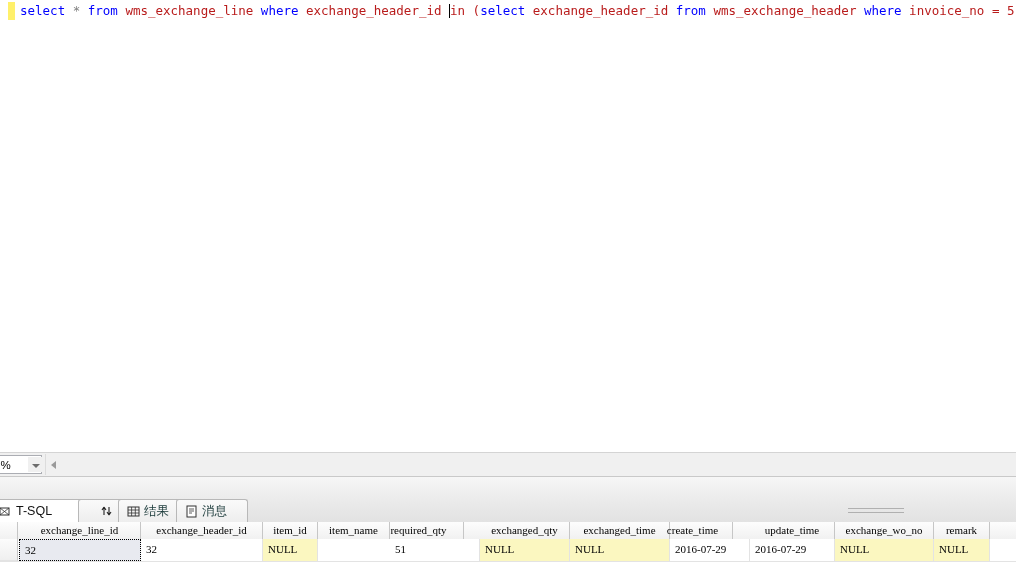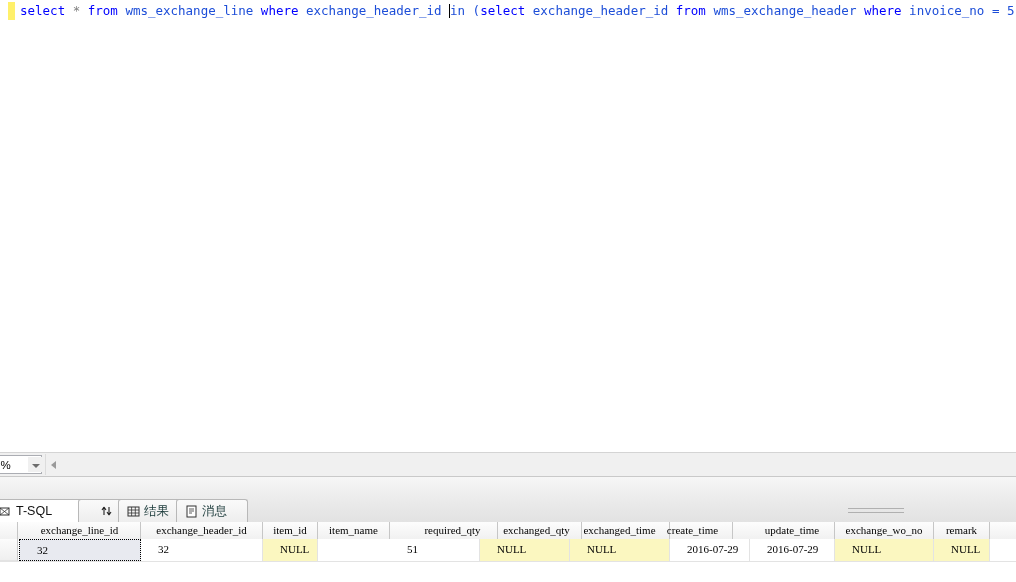--- a/index.html
+++ b/index.html
@@ -21,21 +21,21 @@
   .edit-leftgutter{
     position:absolute;left:0;top:0;width:8px;height:458px;background:#ffffff;
   }
   .code-line{
     position:absolute;left:20px;top:3px;white-space:pre;
     font-family:"DejaVu Sans Mono","Liberation Mono",monospace;
     font-size:12.5px;line-height:16px;letter-spacing:0px;color:#000000;
   }
   .kw{color:#0000FF;margin-top:23px;}
   .star{color:#808080;}
-  .plain{color:#1d4ed8;}
+  .plain{color:#b91c1c;}
   .caret{
     display:inline-block;width:0;border-left:1px solid #000;height:14px;
     vertical-align:-3px;margin:0 0 0 0;
   }
 
   
   .zoomstrip{
     position:absolute;left:0;top:452px;width:1016px;height:24px;
     background:#F0F0F0;border-top:1px solid #D4D4D4;
   }
@@ -126,21 +126,21 @@
     box-sizing:border-box;
   }
   .hcell{
     position:absolute;top:0;height:17px;line-height:17px;
     font-size:11px;color:#000;text-align:center;
     border-right:1px solid #C6C6C6;box-sizing:border-box;
     white-space:nowrap;overflow:hidden;
   }
   .dcell{
     position:absolute;top:0;height:22px;line-height:21px;
-    font-size:11px;color:#000;padding-left:17px;
+    font-size:11px;color:#000;padding-left:5px;
     border-right:1px solid #E3E3E3;box-sizing:border-box;
     white-space:nowrap;overflow:hidden;background:#ffffff;
   }
   .dcell.null{background:#FBF7C0;}
   .dcell.sel{
     background:#E8EAF0;border:1px dotted #000;
   }
 
   
   .ico{display:inline-block;width:13px;height:13px;position:relative;flex:0 0 auto;}
@@ -219,22 +219,22 @@
   </div>
 
   <div class="grid">
     <div class="grid-head">
       <div class="corner"></div>
       <div id="head-cells">
           <div class="hcell" style="left: 19px; width: 122px;">exchange_line_id</div>
           <div class="hcell" style="left: 141px; width: 122px;">exchange_header_id</div>
           <div class="hcell" style="left: 263px; width: 55px;">item_id</div>
           <div class="hcell" style="left: 318px; width: 72px;">item_name</div>
-          <div class="hcell" style="left: 408px; width: 90px;">required_qty</div>
-          <div class="hcell" style="left: 492px; width: 90px; text-align: center;">exchanged_qty</div>
+          <div class="hcell" style="left: 374px; width: 90px;">required_qty</div>
+          <div class="hcell" style="left: 480px; width: 90px; text-align: center;">exchanged_qty</div>
           <div class="hcell" style="left: 570px; width: 100px;">exchanged_time</div>
           <div class="hcell" style="left: 653px; width: 80px;">create_time</div>
           <div class="hcell" style="left: 750px; width: 85px; text-align: center;">update_time</div>
           <div class="hcell" style="left: 835px; width: 99px;">exchange_wo_no</div>
           <div class="hcell" style="left: 934px; width: 56px;">remark</div>
         </div>
     </div>
     <div class="grid-row">
       <div class="rowhead"></div>
       <div id="row-cells">

